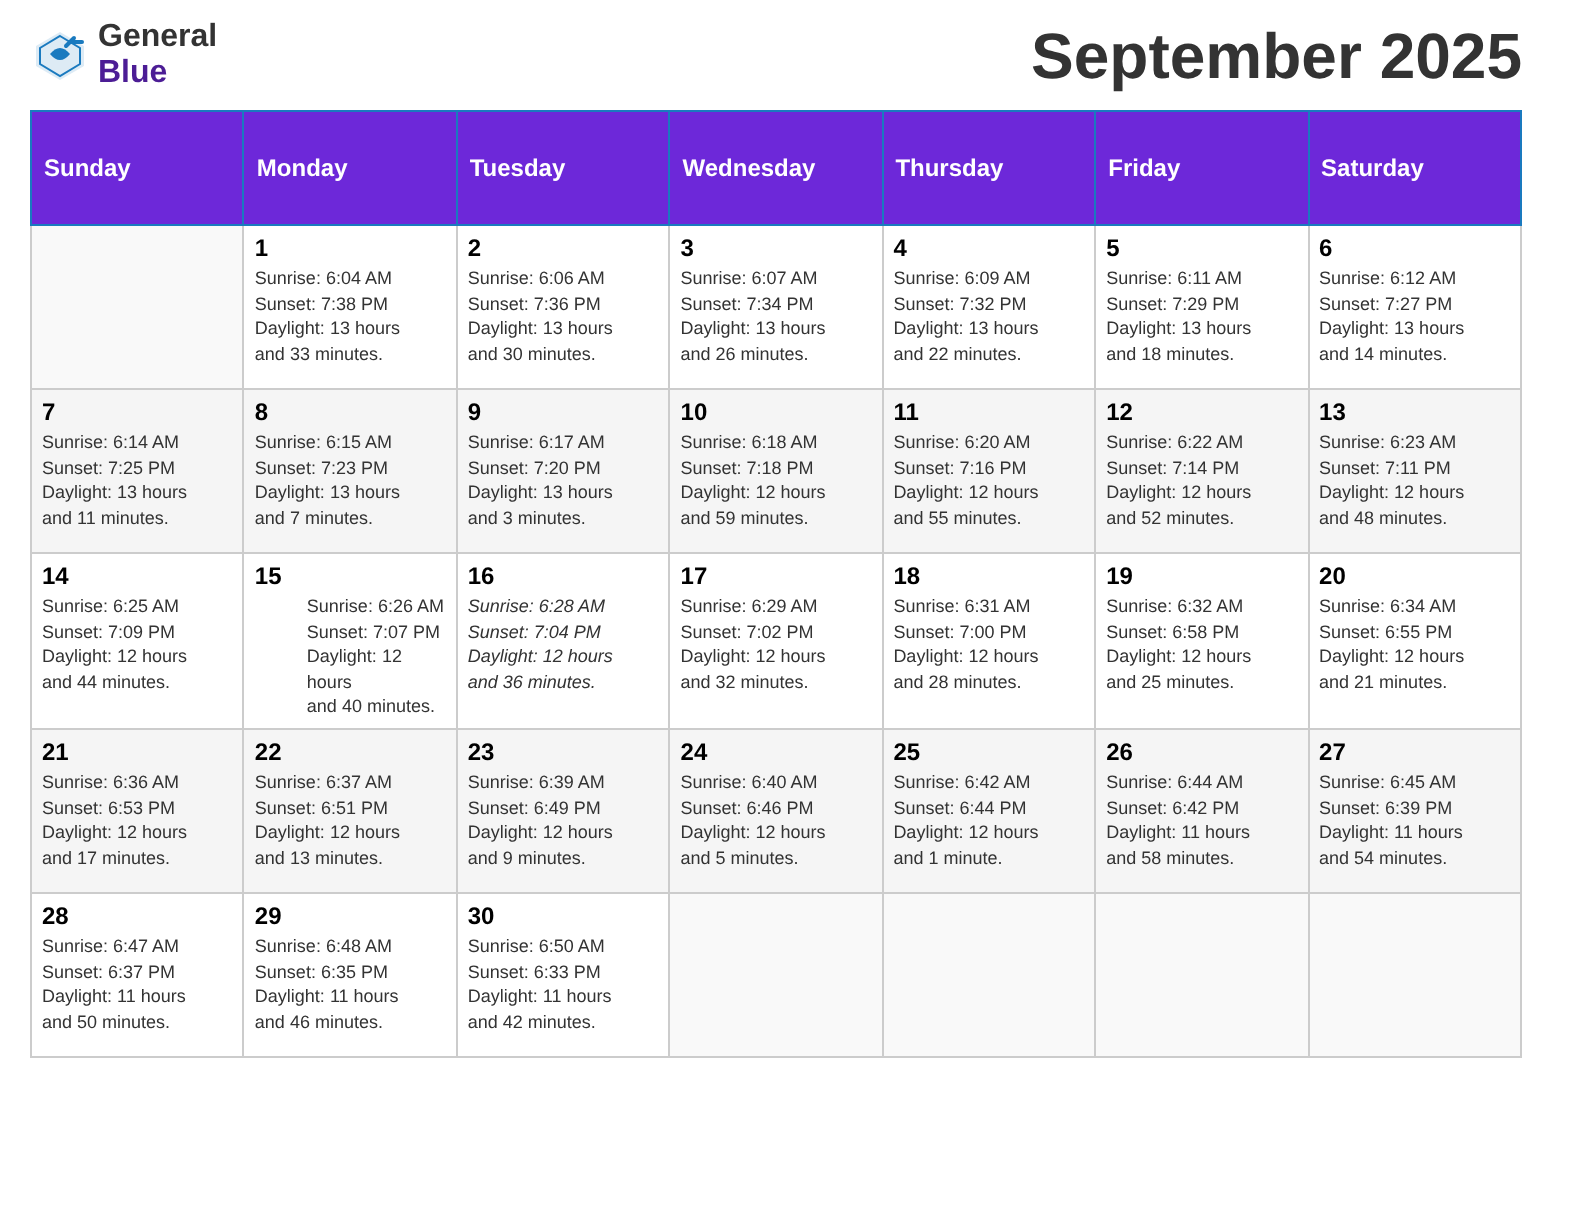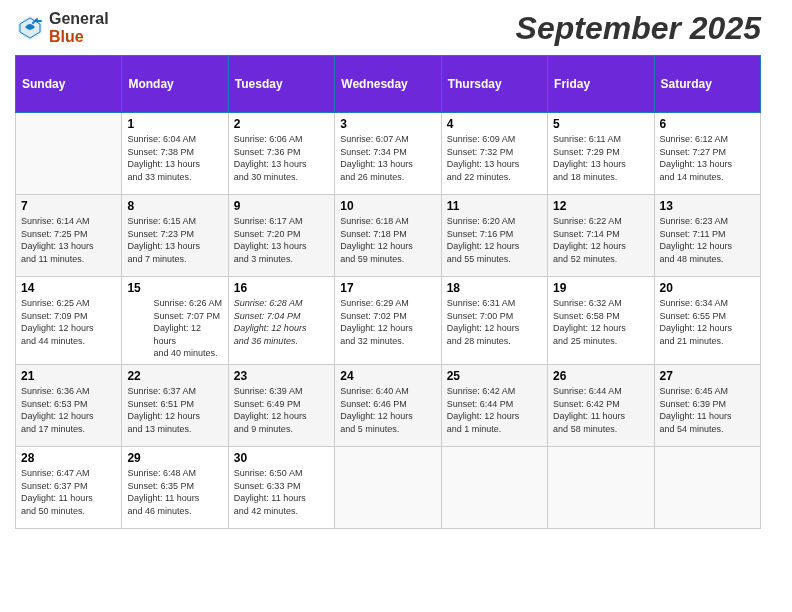--- a/index.html
+++ b/index.html
@@ -31,29 +31,28 @@
       line-height: 1.1;
     }
     .logo-general {
       font-size: 16px;
       font-weight: bold;
       color: #333;
     }
     .logo-blue {
       font-size: 16px;
       font-weight: bold;
-      color: #c2410c;
+      color: #4c1d95;
     }
     .logo-icon {
       width: 30px;
       height: 30px;
     }
     .title-block {
       text-align: left;
-      font-style: italic;
     }
     .month-title {
       font-size: 32px;
       font-weight: bold;
       color: #333;
     }
     .subtitle {
       font-size: 14px;
       color: #555;
     }

